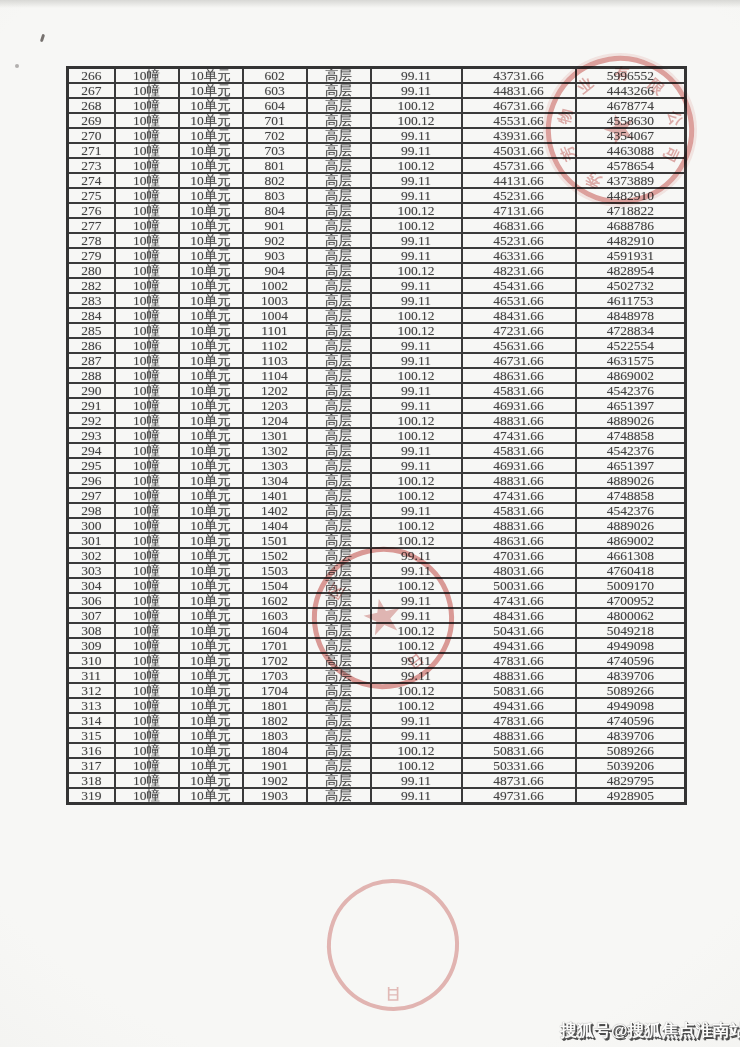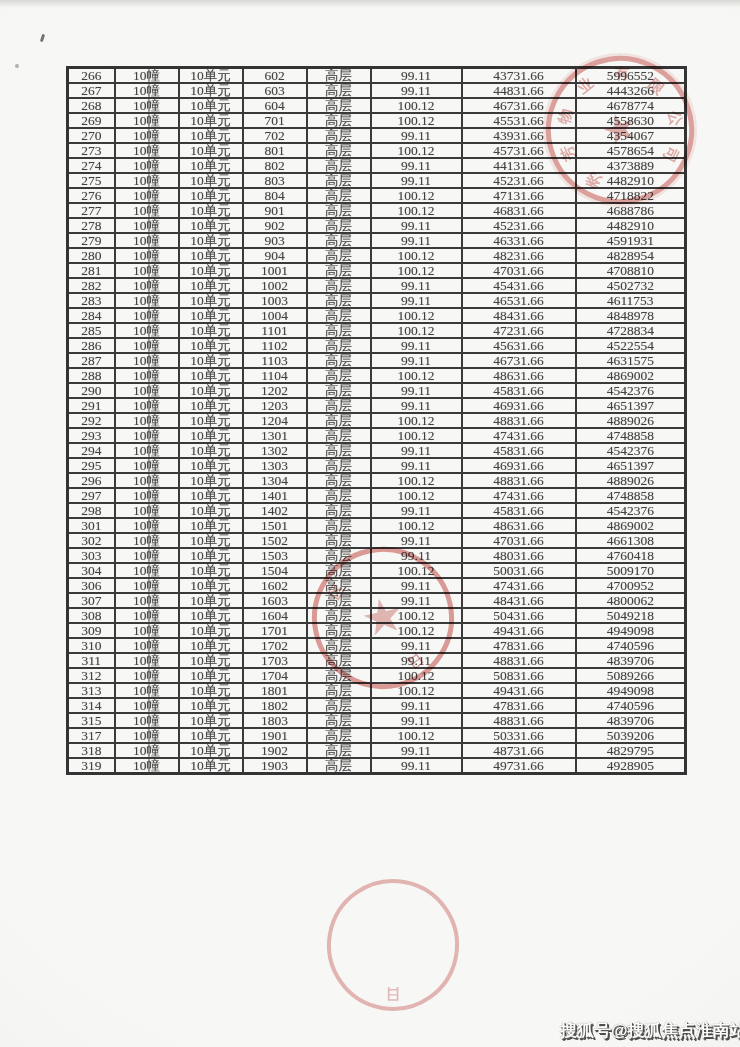--- a/index.html
+++ b/index.html
@@ -117,20 +117,30 @@
           <td>270</td>
           <td>10幢</td>
           <td>10单元</td>
           <td>702</td>
           <td>高层</td>
           <td>99.11</td>
           <td>43931.66</td>
           <td>4354067</td>
         </tr>
         <tr>
+          <td>271</td>
+          <td>10幢</td>
+          <td>10单元</td>
+          <td>703</td>
+          <td>高层</td>
+          <td>99.11</td>
+          <td>45031.66</td>
+          <td>4463088</td>
+        </tr>
+        <tr>
           <td>273</td>
           <td>10幢</td>
           <td>10单元</td>
           <td>801</td>
           <td>高层</td>
           <td>100.12</td>
           <td>45731.66</td>
           <td>4578654</td>
         </tr>
         <tr>
@@ -197,30 +207,20 @@
           <td>280</td>
           <td>10幢</td>
           <td>10单元</td>
           <td>904</td>
           <td>高层</td>
           <td>100.12</td>
           <td>48231.66</td>
           <td>4828954</td>
         </tr>
         <tr>
-          <td>281</td>
-          <td>10幢</td>
-          <td>10单元</td>
-          <td>1001</td>
-          <td>高层</td>
-          <td>100.12</td>
-          <td>47031.66</td>
-          <td>4708810</td>
-        </tr>
-        <tr>
           <td>282</td>
           <td>10幢</td>
           <td>10单元</td>
           <td>1002</td>
           <td>高层</td>
           <td>99.11</td>
           <td>45431.66</td>
           <td>4502732</td>
         </tr>
         <tr>
@@ -367,20 +367,30 @@
           <td>298</td>
           <td>10幢</td>
           <td>10单元</td>
           <td>1402</td>
           <td>高层</td>
           <td>99.11</td>
           <td>45831.66</td>
           <td>4542376</td>
         </tr>
         <tr>
+          <td>300</td>
+          <td>10幢</td>
+          <td>10单元</td>
+          <td>1404</td>
+          <td>高层</td>
+          <td>100.12</td>
+          <td>48831.66</td>
+          <td>4889026</td>
+        </tr>
+        <tr>
           <td>301</td>
           <td>10幢</td>
           <td>10单元</td>
           <td>1501</td>
           <td>高层</td>
           <td>100.12</td>
           <td>48631.66</td>
           <td>4869002</td>
         </tr>
         <tr>
@@ -505,20 +515,30 @@
         </tr>
         <tr>
           <td>315</td>
           <td>10幢</td>
           <td>10单元</td>
           <td>1803</td>
           <td>高层</td>
           <td>99.11</td>
           <td>48831.66</td>
           <td>4839706</td>
+        </tr>
+        <tr>
+          <td>316</td>
+          <td>10幢</td>
+          <td>10单元</td>
+          <td>1804</td>
+          <td>高层</td>
+          <td>100.12</td>
+          <td>50831.66</td>
+          <td>5089266</td>
         </tr>
         <tr>
           <td>317</td>
           <td>10幢</td>
           <td>10单元</td>
           <td>1901</td>
           <td>高层</td>
           <td>100.12</td>
           <td>50331.66</td>
           <td>5039206</td>

